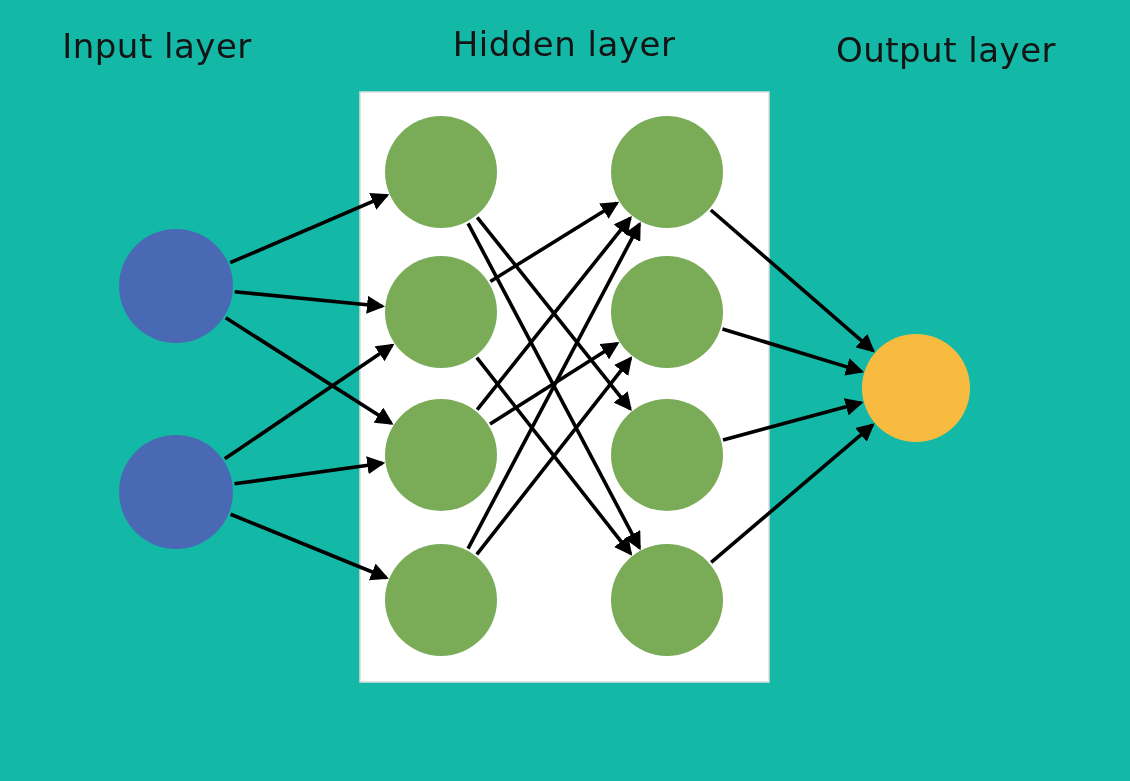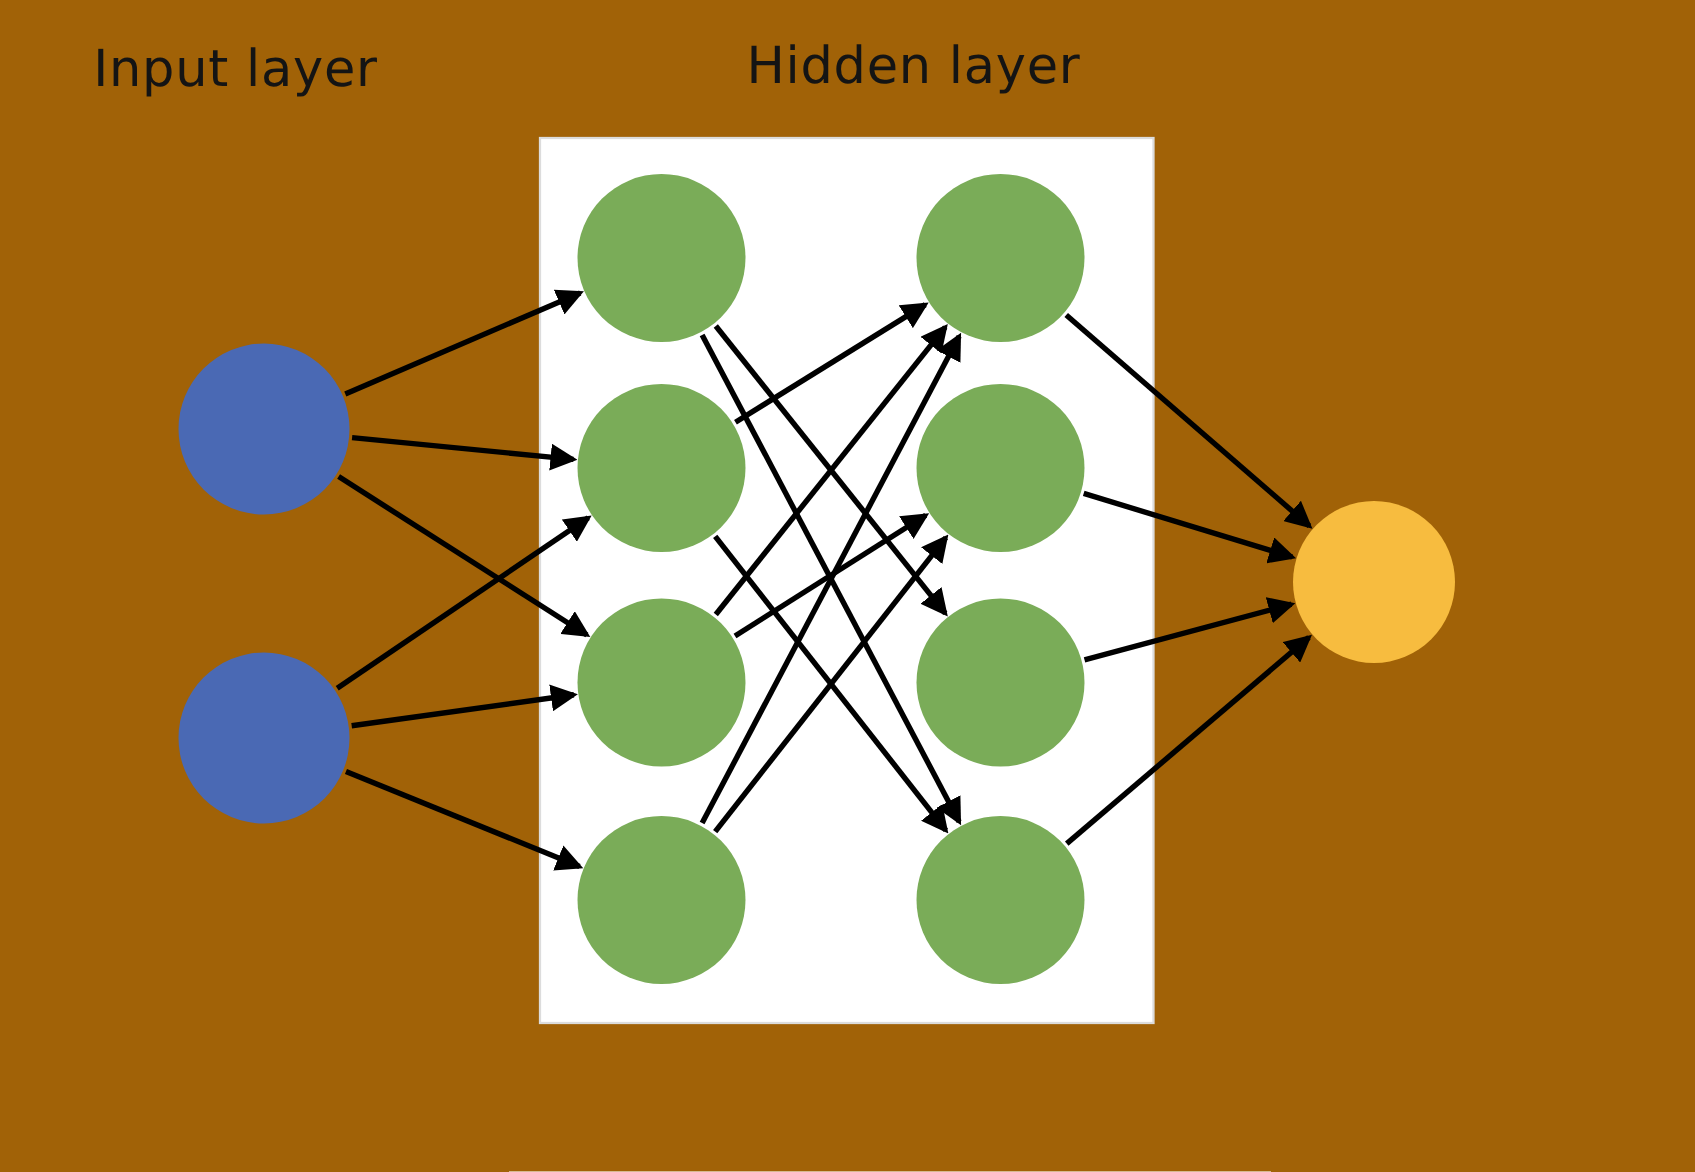--- a/index.html
+++ b/index.html
@@ -5,41 +5,41 @@
   html, body {
     margin: 0;
     padding: 0;
     background: #ffffff;
     font-family: "DejaVu Sans", "Liberation Sans", sans-serif;
   }
   .canvas {
     position: relative;
     width: 1130px;
     height: 781px;
-    background: #a16207;
+    background: #14b8a6;
     overflow: hidden;
   }
   #net-svg {
     position: absolute;
     left: 0;
     top: 0;
     width: 1130px;
     height: 781px;
     display: block;
   }
   .layer-label {
     position: absolute;
     transform: translateX(-50%);
     font-size: 34px;
     color: #141414;
     white-space: nowrap;
     letter-spacing: 0.5px;
   }
   .label-input  { left: 157px; top: 26px; }
-  .label-hidden { left: 564px; top: 24px; margin-left: 45px; }
+  .label-hidden { left: 564px; top: 24px; }
   .label-output { left: 946px; top: 30px; }
   .caption {
     position: absolute;
     left: 563px;
     top: 726px;
     transform: translateX(-50%);
     font-size: 26px;
     color: #141414;
     white-space: nowrap;
   }
@@ -83,14 +83,15 @@
       <circle cx="667" cy="312" r="56" fill="#7AAC58"></circle>
       <circle cx="667" cy="455" r="56" fill="#7AAC58"></circle>
       <circle cx="667" cy="600" r="56" fill="#7AAC58"></circle>
       <circle cx="916" cy="388" r="54" fill="#F7BC3F"></circle>
     </svg>
 
   <div class="layer-label label-input">Input layer</div>
 
   <div class="layer-label label-hidden">Hidden layer</div>
 
+  <div class="layer-label label-output">Output layer</div>
 
 </div>
 
 </body></html>

